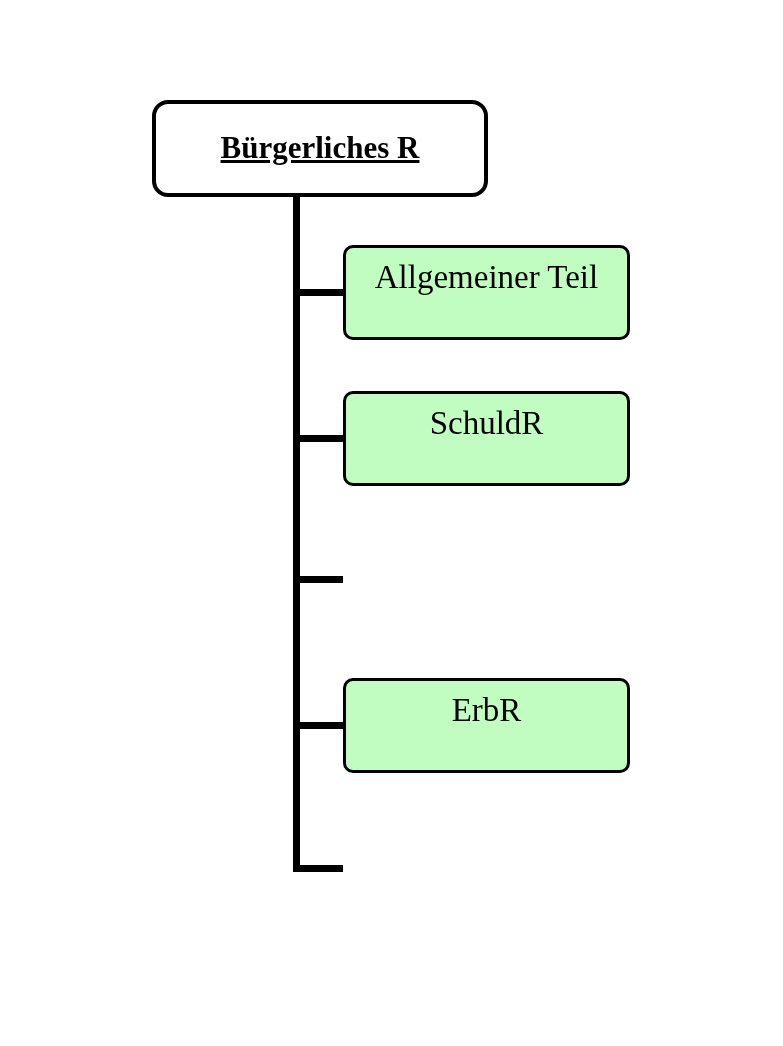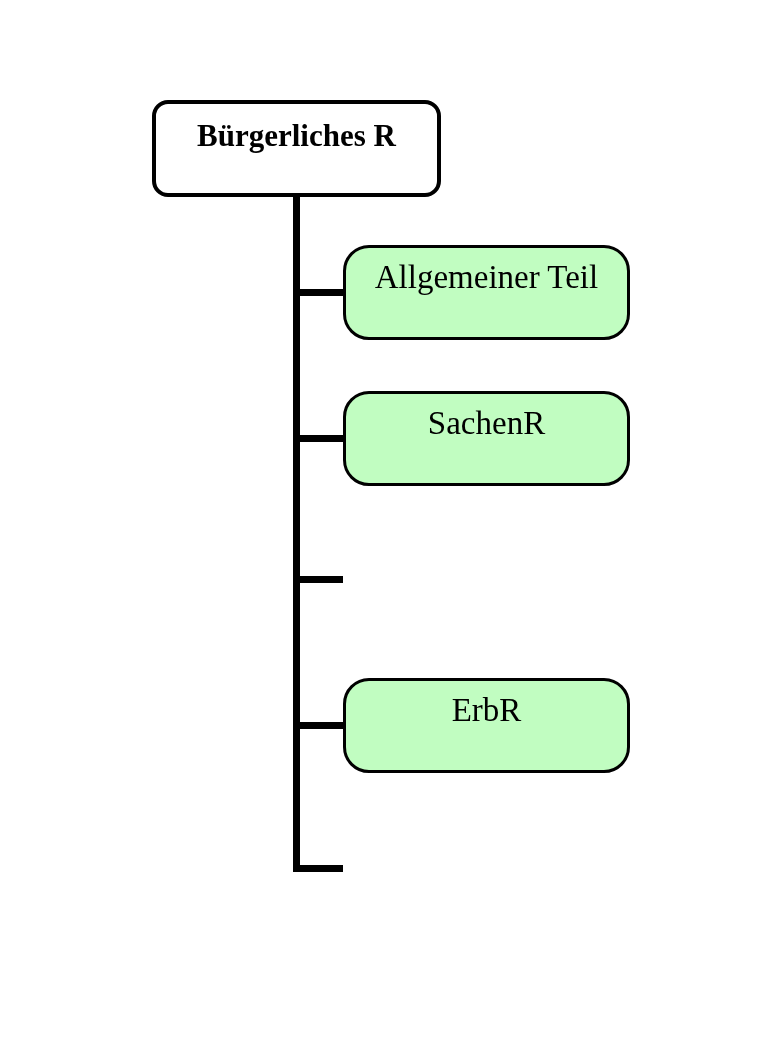--- a/index.html
+++ b/index.html
@@ -12,35 +12,36 @@
     width: 783px;
     height: 1046px;
     background: var(--bg, #ffffff);
     font-family: "Liberation Serif", serif;
     overflow: hidden;
   }
   .root-box {
     position: absolute;
     left: 152px;
     top: 100px;
-    width: 289px;
+    width: 336px;
     height: 97px;
     box-sizing: border-box;
     background: var(--root-fill, #ffffff);
     border: 4px solid var(--line, #000000);
     border-radius: 16px;
     display: flex;
     justify-content: center;
     align-items: flex-start;
-    padding-top: 14px;
+    padding-top: 26px;
     font-weight: bold;
     font-size: 31px;
     color: #000000;
     text-align: center;
     line-height: 1.15;
+    text-decoration: underline;
   }
   .trunk {
     position: absolute;
     left: 293px;
     top: 197px;
     width: 7px;
     height: 675px;
     background: var(--line, #000000);
   }
   .stub {
@@ -51,21 +52,21 @@
     background: var(--line, #000000);
   }
   .child-box {
     position: absolute;
     left: 343px;
     width: 287px;
     height: 95px;
     box-sizing: border-box;
     background: var(--child-fill, #c1fdc1);
     border: 3px solid var(--line, #000000);
-    border-radius: 26px;
+    border-radius: 10px;
     display: flex;
     justify-content: center;
     align-items: flex-start;
     padding-top: 11px;
     font-size: 33px;
     color: #000000;
     text-align: center;
     line-height: 1.15;
   }
 </style>
@@ -84,21 +85,21 @@
   <div class="stub" style="top:435px"></div>
   <div class="stub" style="top:576px"></div>
   <div class="stub" style="top:722px"></div>
   <div class="stub" style="top:865px"></div>
 
   <div class="child-box" style="top:245px">
     <span>Allgemeiner Teil</span>
   </div>
 
   <div class="child-box" style="top:391px">
-    <span>SachenR</span>
+    <span>SchuldR</span>
   </div>
 
 
   <div class="child-box" style="top:678px">
     <span>ErbR</span>
   </div>
 
 
 </div>
 

